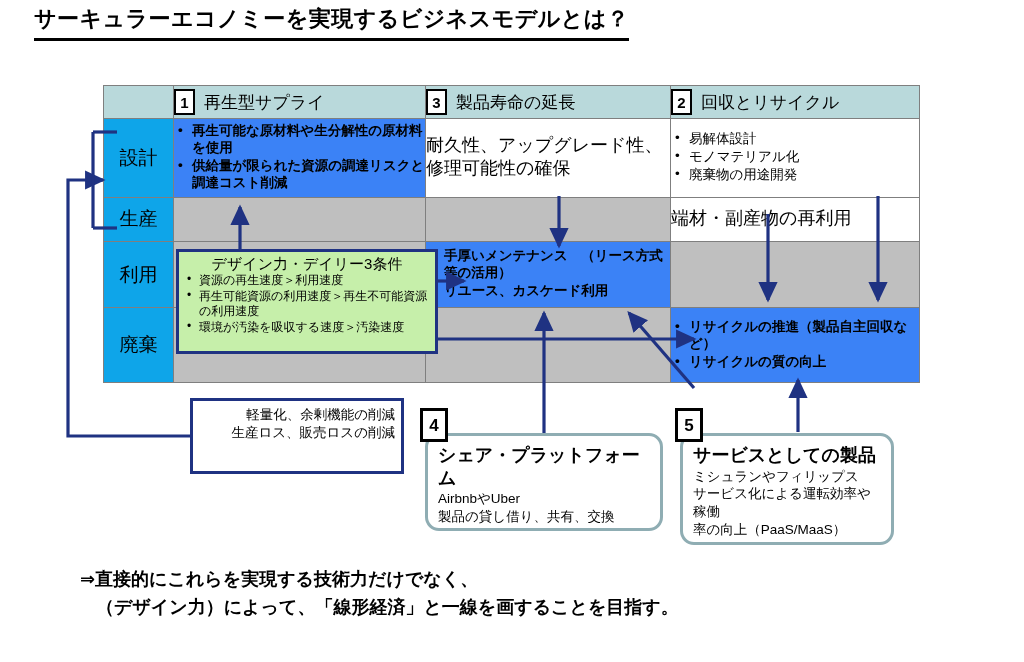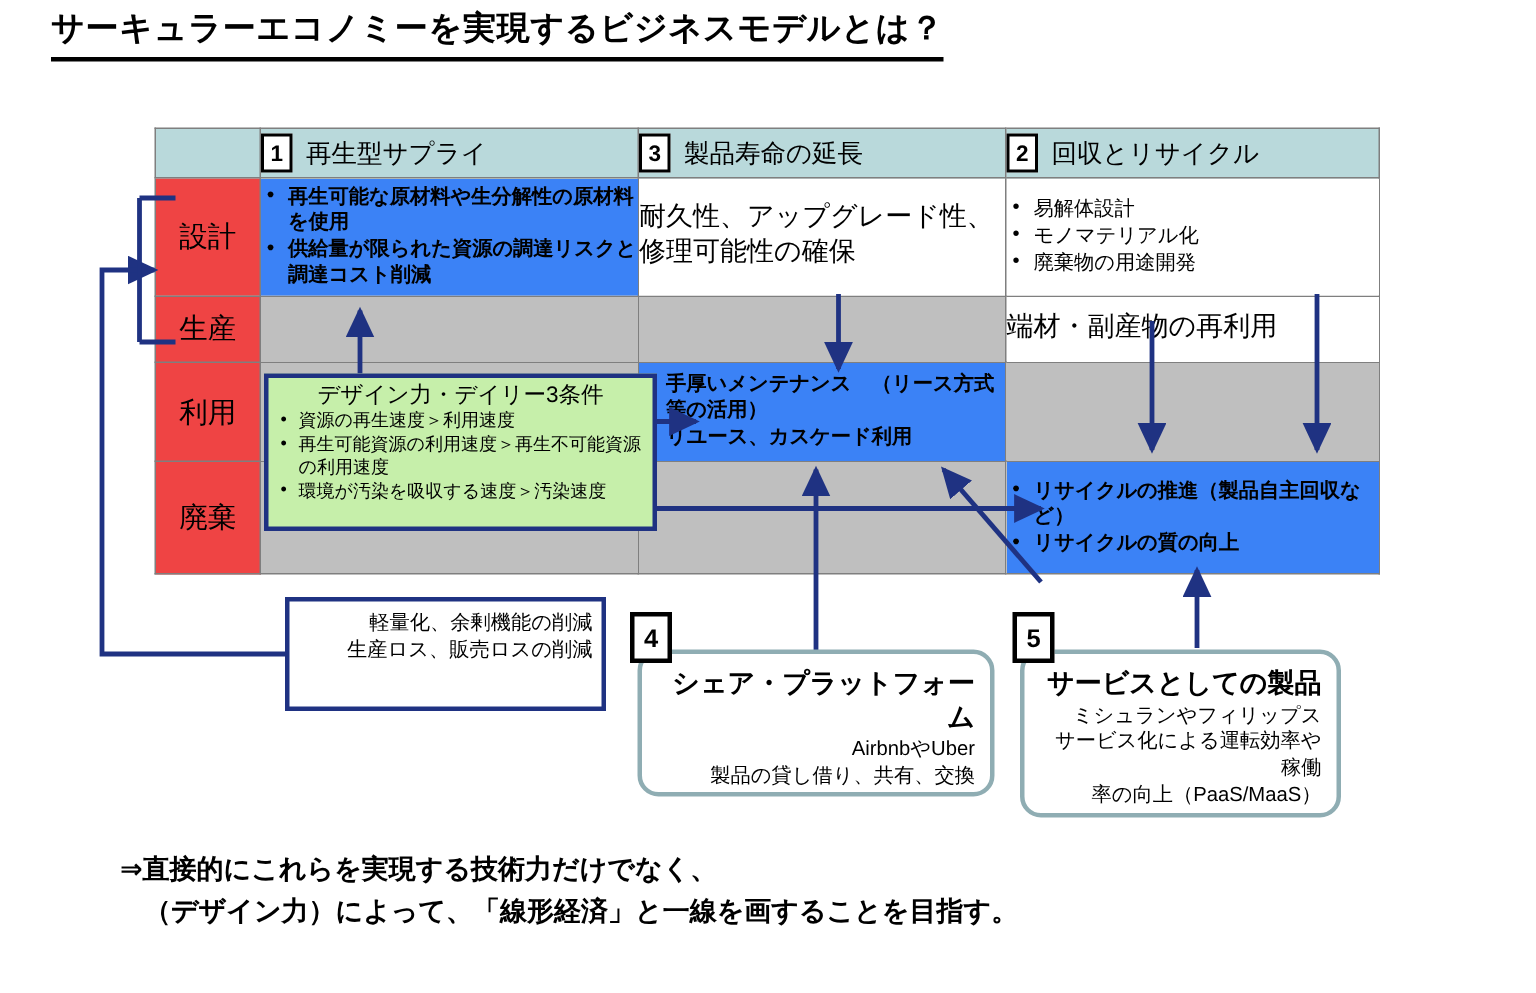--- a/index.html
+++ b/index.html
@@ -41,21 +41,21 @@
     padding-left:10px;
   }
   .hdr-inner{display:flex;align-items:center;gap:9px;}
   .numbox{
     display:inline-flex;align-items:center;justify-content:center;
     width:17px;height:22px;border:2px solid #000;background:#fff;
     font-size:15px;font-weight:bold;line-height:1;
   }
 
   .rowlabel{
-    background:#ef4444;text-align:center;
+    background:#0ea5e9;text-align:center;
     font-size:19px;font-weight:bold;font-family:Liberation Serif, serif;
   }
   .cell{position:relative;}
   .gray{background:#bfbfbf;}
   .yellow{background:#3b82f6;}
   .white{background:#ffffff;}
 
   .bul{margin:0;padding:0;list-style:none;}
   .bul li{
     position:relative;padding-left:18px;margin:0 0 1px 0;
@@ -90,21 +90,21 @@
     position:absolute;left:190px;top:398px;width:214px;height:76px;
     background:#ffffff;border:3px solid #1f3282;box-sizing:border-box;
     padding:5px 6px;z-index:7;
   }
   .reduce-title{font-size:17px;font-weight:bold;line-height:1.2;}
   .reduce-body{font-size:13.5px;line-height:1.3;text-align:right;}
 
   .round-box{
     position:absolute;background:#ffffff;
     border:3px solid #8fadb3;border-radius:14px;box-sizing:border-box;
-    padding:8px 10px;z-index:7;text-align:right;
+    padding:8px 10px;z-index:7;
   }
   .box4{left:425px;top:433px;width:238px;height:98px;}
   .box5{left:680px;top:433px;width:214px;height:112px;}
   .round-title{font-size:18px;font-weight:bold;line-height:1.25;margin-bottom:1px;}
   .round-body{font-size:13.5px;line-height:1.32;}
 
   .numtag{
     position:absolute;z-index:9;
     display:flex;align-items:center;justify-content:center;
     width:22px;height:28px;border:3px solid #000;background:#fff;

